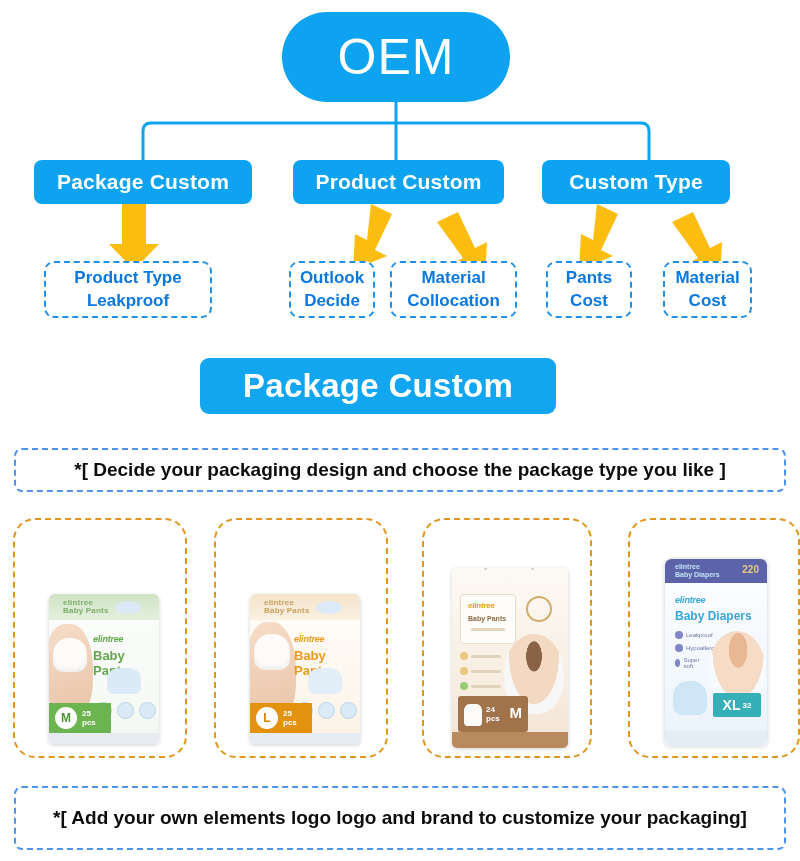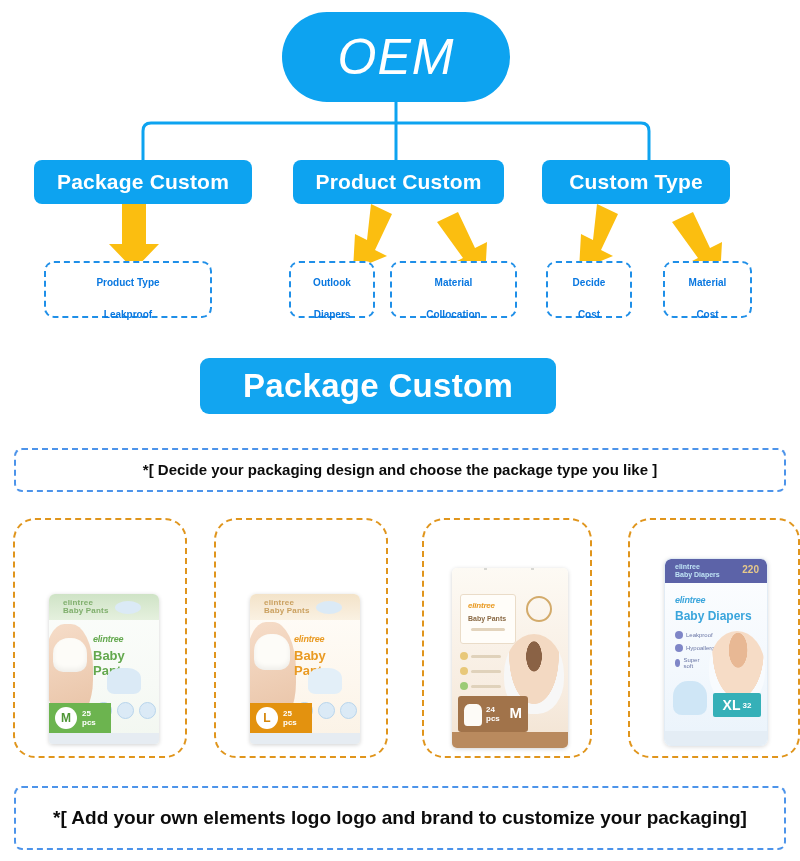--- a/index.html
+++ b/index.html
@@ -20,21 +20,20 @@
     background: #0DA3F0;
     border-radius: 45px;
     display: flex; align-items: center; justify-content: center;
   }
   #oem-node .txt {
     color: #ffffff;
     font-size: 50px;
     font-weight: 400;
     letter-spacing: 1px;
     line-height: 1;
-    font-style: italic;
   }
 
   
   #connector-tree { left: 0; top: 100px; width: 800px; height: 60px; }
 
   
   .lvl2 {
     height: 44px;
     background: #0DA3F0;
     border-radius: 8px;
@@ -57,25 +56,24 @@
   
   .lvl3 {
     border: 2px dashed #1F8FE8;
     border-radius: 10px;
     display: flex; flex-direction: column;
     align-items: center; justify-content: center;
     background: #ffffff;
   }
   .lvl3 .ln {
     color: #0A78E0;
-    font-size: 10px;
+    font-size: 17px;
     font-weight: bold;
     line-height: 1.32;
     white-space: nowrap;
-    margin-top: 18px;
   }
   #lvl3-pts  { left: 44px;  top: 261px; width: 168px; height: 57px; }
   #lvl3-out  { left: 289px; top: 261px; width: 86px;  height: 57px; }
   #lvl3-mat  { left: 390px; top: 261px; width: 127px; height: 57px; }
   #lvl3-mou  { left: 546px; top: 261px; width: 86px;  height: 57px; }
   #lvl3-mac  { left: 663px; top: 261px; width: 89px;  height: 57px; }
 
   
   #section-banner {
     left: 200px; top: 358px; width: 356px; height: 56px;
@@ -94,21 +92,21 @@
     display: flex; align-items: center; justify-content: center;
     text-align: center;
     background: #ffffff;
   }
   .note-bar .txt {
     color: #0C0C0C;
     font-weight: bold;
     line-height: 1.22;
   }
   #note-top { left: 14px; top: 448px; width: 772px; height: 44px; }
-  #note-top .txt { font-size: 15px; }
+  #note-top .txt { font-size: 19px; }
   #note-bottom { left: 14px; top: 786px; width: 772px; height: 64px; padding: 0 24px; }
   #note-bottom .txt { font-size: 19px; }
 
   
   .prod-frame {
     top: 518px; height: 240px;
     border: 2px dashed #E0951C;
     border-radius: 22px;
     background: #ffffff;
   }
@@ -235,28 +233,28 @@
     <path d="M672,14 l21,-10 l17,36 l12,-6 l-2,36 l-34,-14 l12,-6 z" transform="translate(0,18)"></path>
   </g>
 </svg>
 
 <div class="abs lvl3" id="lvl3-pts">
   <span class="ln">Product Type</span>
   <span class="ln">Leakproof</span>
 </div>
 <div class="abs lvl3" id="lvl3-out">
   <span class="ln">Outlook</span>
-  <span class="ln">Diapers</span>
+  <span class="ln">Decide</span>
 </div>
 <div class="abs lvl3" id="lvl3-mat">
   <span class="ln">Material</span>
   <span class="ln">Collocation</span>
 </div>
 <div class="abs lvl3" id="lvl3-mou">
-  <span class="ln">Decide</span>
+  <span class="ln">Pants</span>
   <span class="ln">Cost</span>
 </div>
 <div class="abs lvl3" id="lvl3-mac">
   <span class="ln">Material</span>
   <span class="ln">Cost</span>
 </div>
 
 <div class="abs" id="section-banner">
   <span class="txt">Package Custom</span>
 </div>

